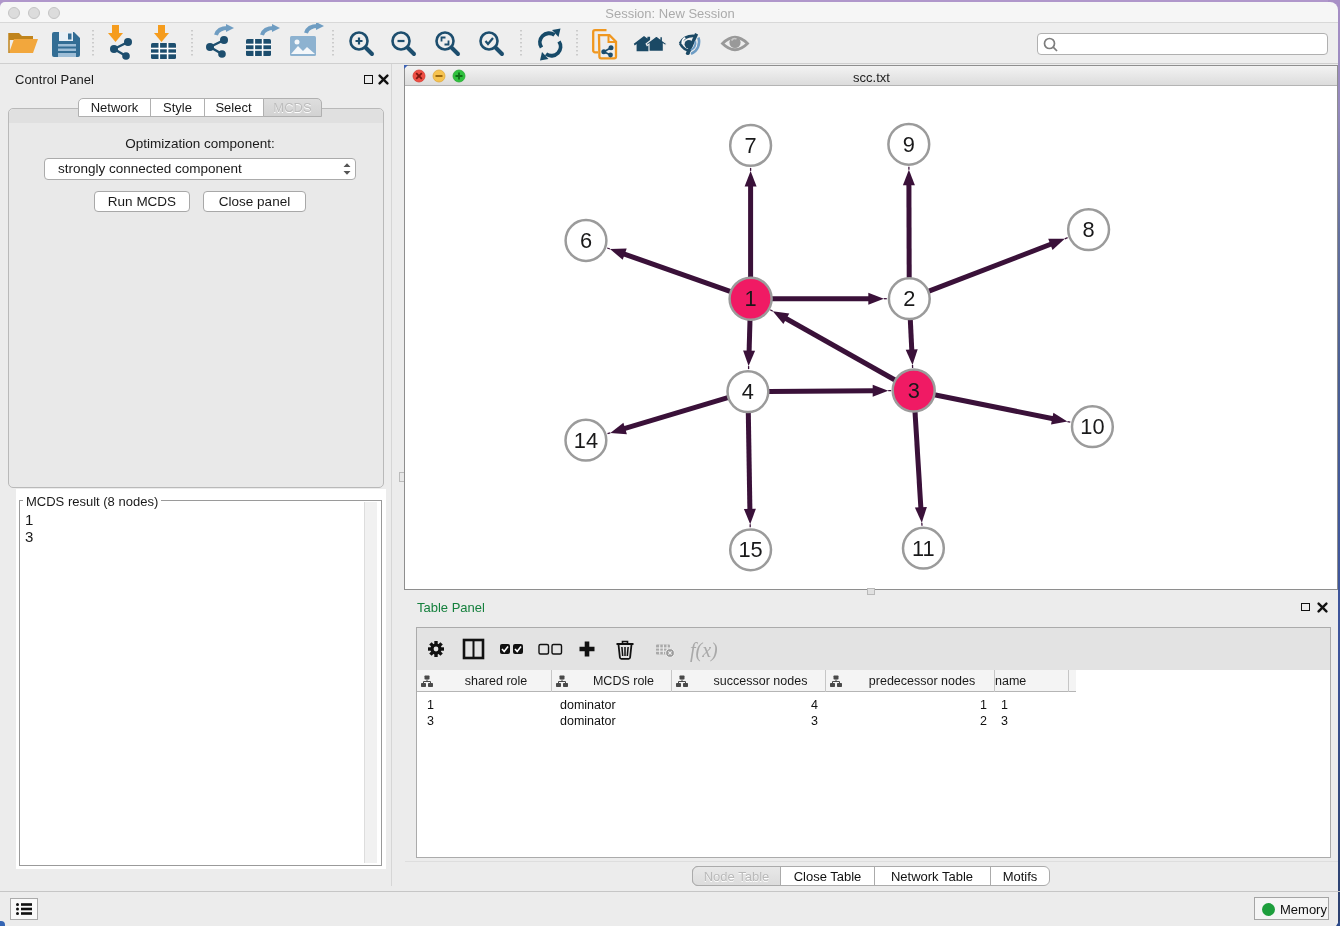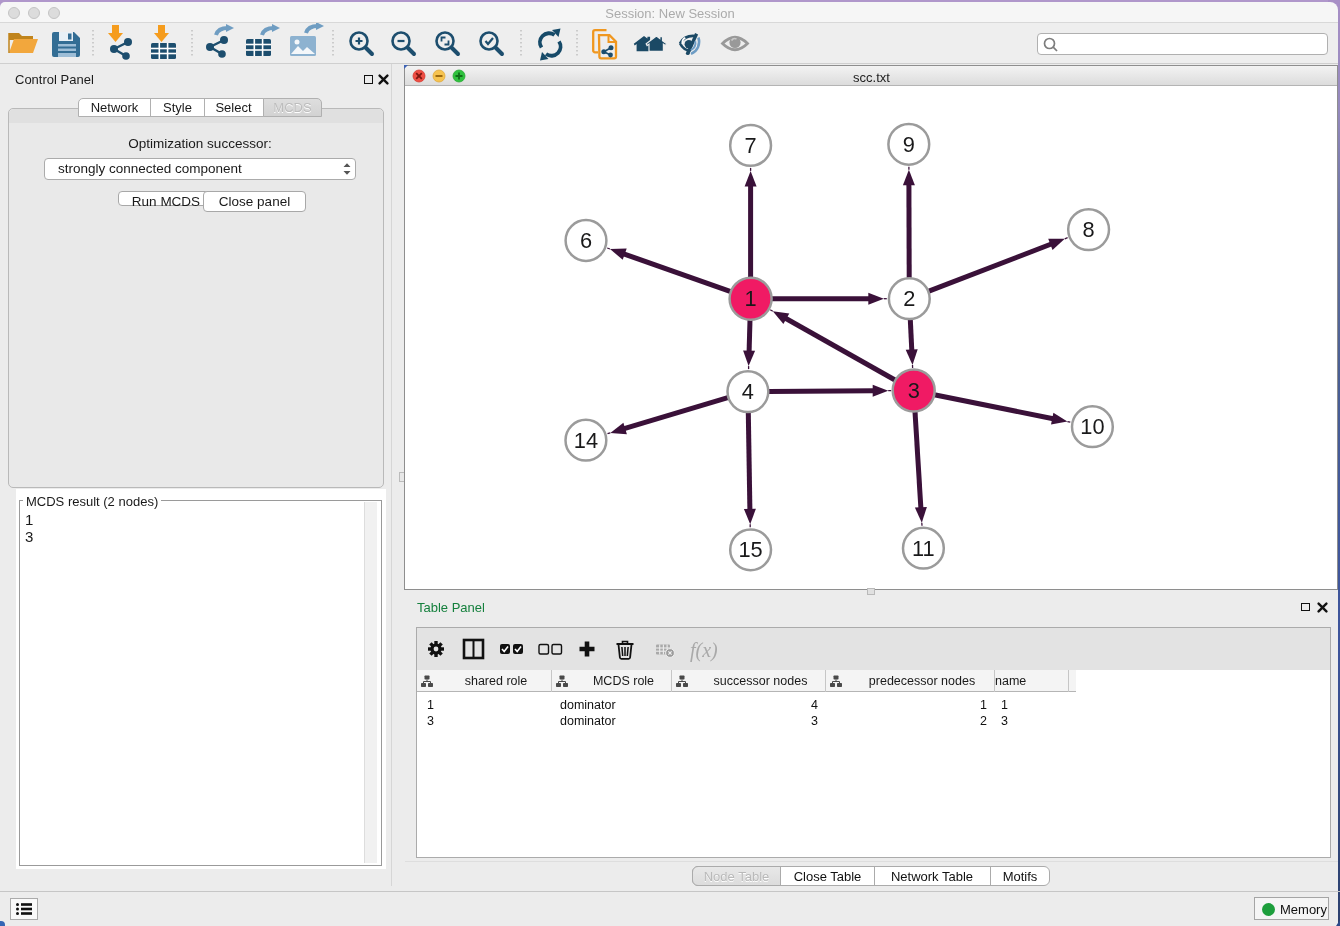--- a/index.html
+++ b/index.html
@@ -194,32 +194,32 @@
 
 <div class="abs" style="left:78px;top:98px;width:186px;height:19px;background:#fff;border:1px solid #b0b0b0;border-radius:5px 0 0 0;"></div>
 <div class="abs" style="left:263px;top:98px;width:59px;height:19px;background:linear-gradient(#dedede,#d2d2d2);border:1px solid #b0b0b0;border-radius:0 5px 0 0;"></div>
 <div class="abs" style="left:150px;top:98px;width:1px;height:19px;background:#b0b0b0;"></div>
 <div class="abs" style="left:204px;top:98px;width:1px;height:19px;background:#b0b0b0;"></div>
 <div class="abs" style="left:78px;top:100px;width:73px;height:15px;text-align:center;font-size:13px;color:#1a1a1a;">Network</div>
 <div class="abs" style="left:151px;top:100px;width:53px;height:15px;text-align:center;font-size:13px;color:#1a1a1a;">Style</div>
 <div class="abs" style="left:204px;top:100px;width:59px;height:15px;text-align:center;font-size:13px;color:#1a1a1a;">Select</div>
 <div class="abs" style="left:263px;top:100px;width:59px;height:15px;text-align:center;font-size:13px;color:#bdbdbd;text-shadow:0 1px 0 #fff;">MCDS</div>
 
-<div class="abs" style="left:12px;top:136px;width:376px;text-align:center;font-size:13.5px;color:#1a1a1a;">Optimization successor:</div>
+<div class="abs" style="left:12px;top:136px;width:376px;text-align:center;font-size:13.5px;color:#1a1a1a;">Optimization component:</div>
 <div class="abs" style="left:44px;top:158px;width:312px;height:22px;background:#fff;border:1px solid #ababab;border-radius:4px;"></div>
 <div class="abs" style="left:58px;top:161px;font-size:13.5px;color:#1a1a1a;">strongly connected component</div>
 <svg class="abs" style="left:340px;top:161px;" width="14" height="16" viewBox="0 0 14 16">
     <path d="M3.5 6 L7 2.2 L10.5 6 Z M3.5 10 L7 13.8 L10.5 10 Z" fill="#555"></path>
   </svg>
-<div class="abs" style="left:94px;top:191px;width:96px;height:15px;background:#fff;border:1px solid #a8a8a8;border-radius:4px;text-align:center;font-size:13.5px;color:#1a1a1a;line-height:19px;margin-left:24px;">Run MCDS</div>
+<div class="abs" style="left:94px;top:191px;width:96px;height:21px;background:#fff;border:1px solid #a8a8a8;border-radius:4px;text-align:center;font-size:13.5px;color:#1a1a1a;line-height:19px;">Run MCDS</div>
 <div class="abs" style="left:203px;top:191px;width:103px;height:21px;background:#fff;border:1px solid #a8a8a8;border-radius:4px;text-align:center;font-size:13.5px;color:#1a1a1a;line-height:19px;">Close panel</div>
 
 <div class="abs" style="left:16px;top:489px;width:370px;height:380px;background:#fff;"></div>
 <div class="abs" style="left:19px;top:500px;width:363px;height:366px;border:1px solid #9a9a9a;"></div>
-<div class="abs" style="left:23px;top:494px;font-size:13px;color:#1a1a1a;background:#fff;padding:0 3px;">MCDS result (2 nodes)</div>
+<div class="abs" style="left:23px;top:494px;font-size:13px;color:#1a1a1a;background:#fff;padding:0 3px;">MCDS result (8 nodes)</div>
 <div class="abs" style="left:364px;top:502px;width:13px;height:361px;background:#f1f1f1;border-left:1px solid #ddd;"></div>
 <div class="abs" style="left:25px;top:511px;font-size:15px;color:#1a1a1a;line-height:17px;">1<br>3</div>
 
 <div class="abs" style="left:391px;top:64px;width:1px;height:822px;background:#d6d6d6;"></div>
 <div class="abs" style="left:399px;top:472px;width:7px;height:10px;background:#e8e8e8;border:1px solid #bbb;"></div>
 
 <div class="abs" style="left:404px;top:65px;width:934px;height:525px;background:#fff;border:1px solid #8e8e8e;"></div>
 <div class="abs" style="left:405px;top:66px;width:932px;height:20px;background:linear-gradient(#f3f3f3,#dcdcdc);border-bottom:1px solid #b4b4b4;"></div>
 <svg class="abs" style="left:404px;top:65px;" width="4" height="4" viewBox="0 0 4 4">
     <path d="M0 0 H4 L0 4 Z" fill="#3f64b5"></path>

